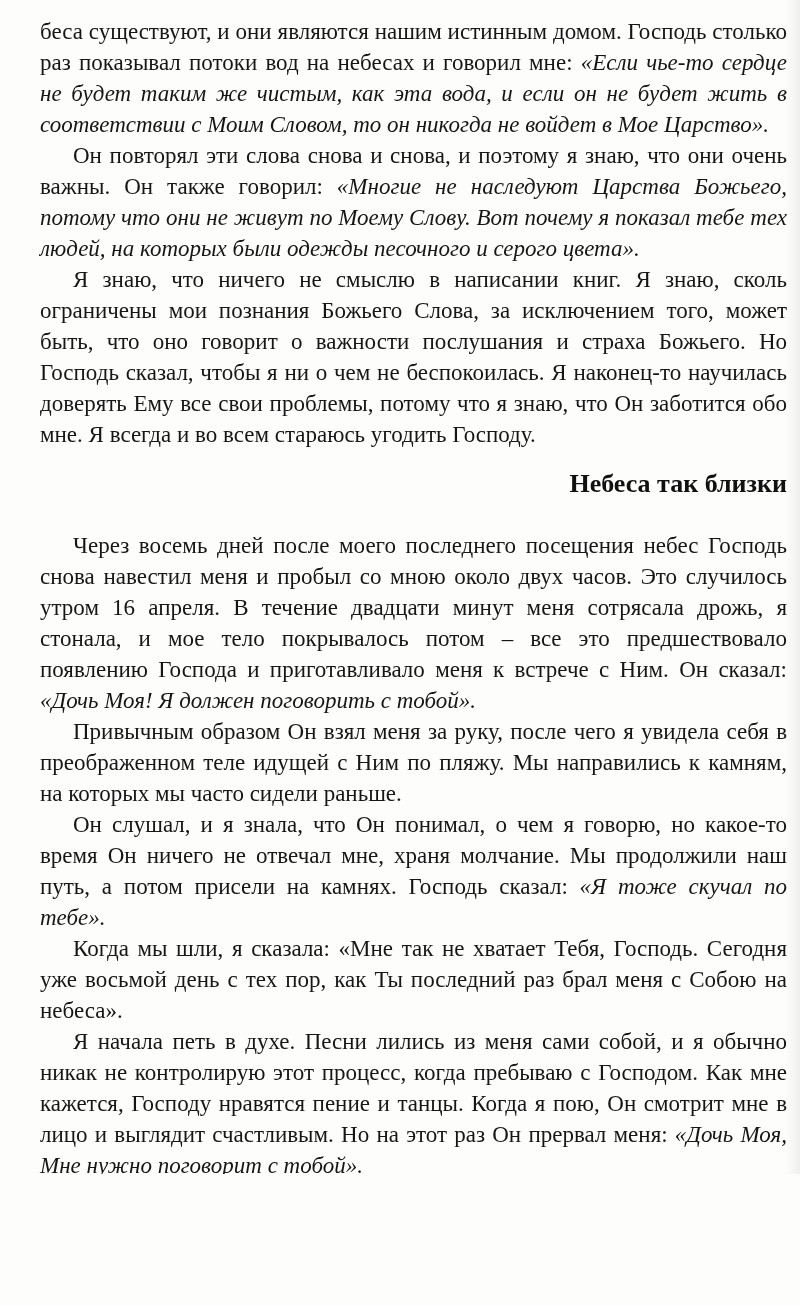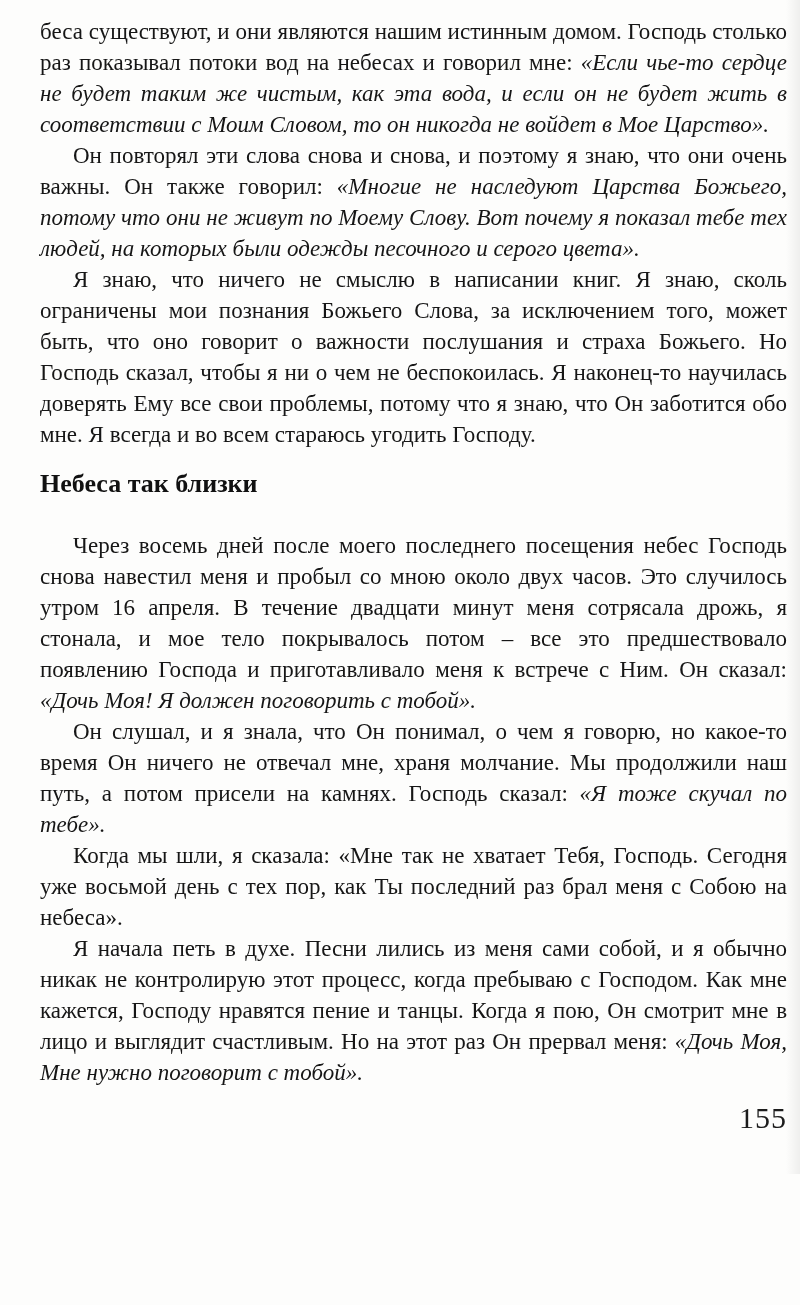--- a/index.html
+++ b/index.html
@@ -31,21 +31,21 @@
   }
   .para {
     margin: 0;
     text-align: justify;
     text-indent: 33px;
   }
   .para.noindent { text-indent: 0; }
   .it { font-style: italic; }
   .heading {
     margin: 18px 0 30px 0;
-    text-align: left;
+    text-align: right;
     text-indent: 0;
     font-weight: bold;
     font-size: 26px;
     line-height: 32px;
     color: #111;
   }
   .pagenum {
     margin-top: 14px;
     text-align: right;
     font-size: 30px;
@@ -61,20 +61,21 @@
   <p class="para noindent"><span>беса существуют, и они являются нашим истинным домом. Господь столько раз показывал потоки вод на небесах и говорил мне: </span><span class="it">«Если чье-то сердце не будет таким же чистым, как эта вода, и если он не будет жить в соответствии с Моим Словом, то он никогда не войдет в Мое Царство».</span></p>
 
   <p class="para"><span>Он повторял эти слова снова и снова, и поэтому я знаю, что они очень важны. Он также говорил: </span><span class="it">«Многие не наследуют Царства Божьего, потому что они не живут по Моему Слову. Вот почему я показал тебе тех людей, на которых были одежды песочного и серого цвета».</span></p>
 
   <p class="para"><span>Я знаю, что ничего не смыслю в написании книг. Я знаю, сколь ограничены мои познания Божьего Слова, за исключением того, может быть, что оно говорит о важности послушания и страха Божьего. Но Господь сказал, чтобы я ни о чем не беспокоилась. Я наконец-то научилась доверять Ему все свои проблемы, потому что я знаю, что Он заботится обо мне. Я всегда и во всем стараюсь угодить Господу.</span></p>
 
   <h2 class="heading">Небеса так близки</h2>
 
   <p class="para"><span>Через восемь дней после моего последнего посещения небес Господь снова навестил меня и пробыл со мною около двух часов. Это случилось утром 16 апреля. В течение двадцати минут меня сотрясала дрожь, я стонала, и мое тело покрывалось потом – все это предшествовало появлению Господа и приготавливало меня к встрече с Ним. Он сказал: </span><span class="it">«Дочь Моя! Я должен поговорить с тобой».</span></p>
 
+  <p class="para"><span>Привычным образом Он взял меня за руку, после чего я увидела себя в преображенном теле идущей с Ним по пляжу. Мы направились к камням, на которых мы часто сидели раньше.</span></p>
 
   <p class="para"><span>Он слушал, и я знала, что Он понимал, о чем я говорю, но какое-то время Он ничего не отвечал мне, храня молчание. Мы продолжили наш путь, а потом присели на камнях. Господь сказал: </span><span class="it">«Я тоже скучал по тебе».</span></p>
 
   <p class="para"><span>Когда мы шли, я сказала: «Мне так не хватает Тебя, Господь. Сегодня уже восьмой день с тех пор, как Ты последний раз брал меня с Собою на небеса».</span></p>
 
   <p class="para"><span>Я начала петь в духе. Песни лились из меня сами собой, и я обычно никак не контролирую этот процесс, когда пребываю с Господом. Как мне кажется, Господу нравятся пение и танцы. Когда я пою, Он смотрит мне в лицо и выглядит счастливым. Но на этот раз Он прервал меня: </span><span class="it">«Дочь Моя, Мне нужно поговорит с тобой».</span></p>
 
   <div class="pagenum">155</div>
 
 </div>

